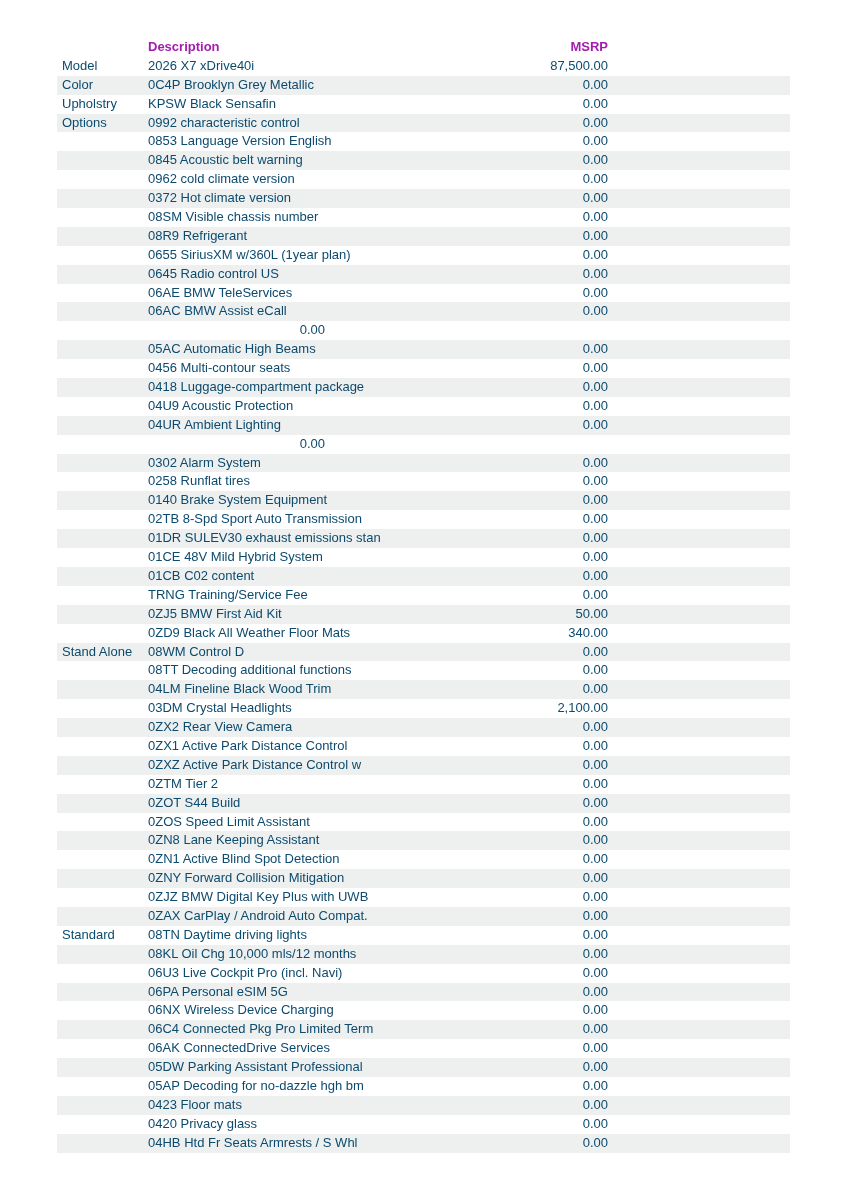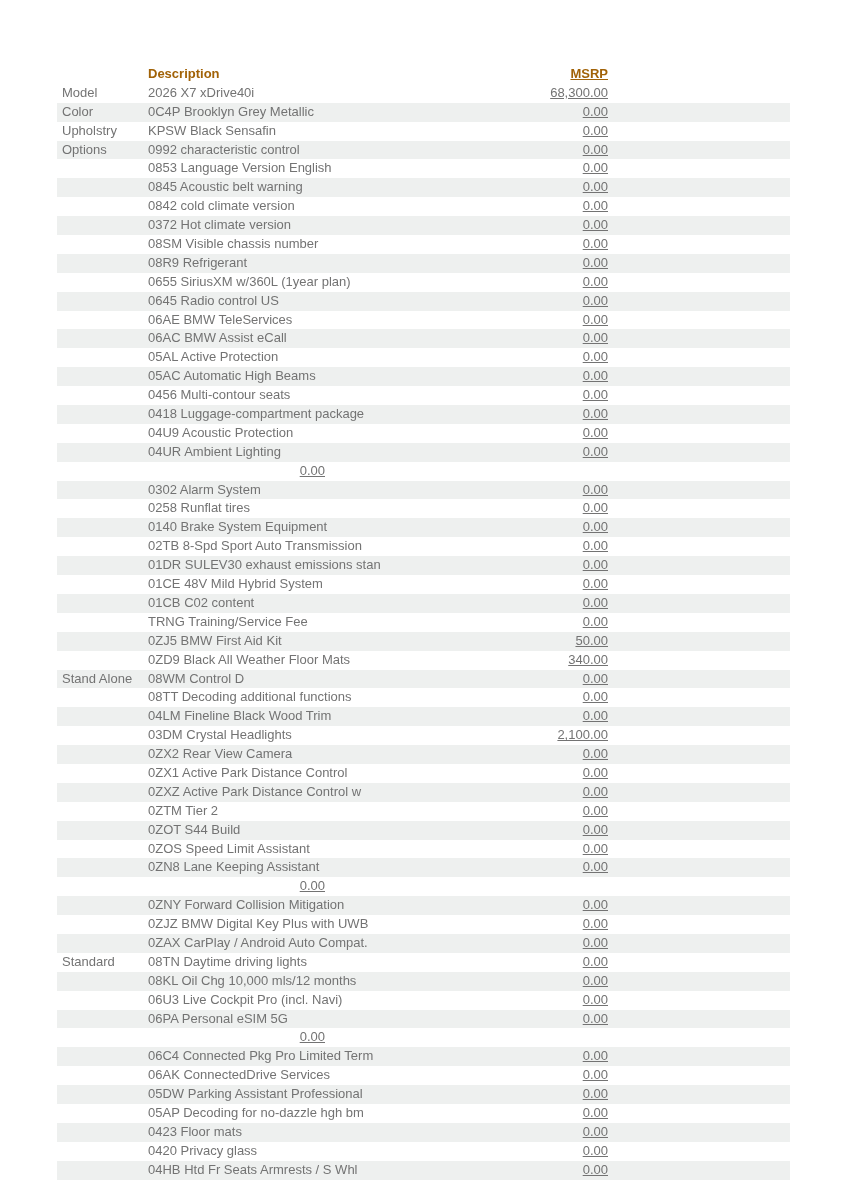--- a/index.html
+++ b/index.html
@@ -18,67 +18,65 @@
     position: absolute;
     left: 57px;
     top: 38px;
     width: 733px;
   }
   .row {
     display: flex;
     height: 18.9px;
     line-height: 18.9px;
     font-size: 13px;
-    color: #737373;
+    color: #0c4a6e;
     white-space: nowrap;
   }
   .header-row {
     font-weight: bold;
-    color: #a16207;
-    margin-top: 27px;
+    color: #a21caf;
   }
   #rows .row:nth-child(even) {
     background: #eef0ef;
   }
   .col { overflow: hidden; }
   .col.cat {
     width: 91px;
     padding-left: 5px;
     box-sizing: border-box;
     flex: 0 0 auto;
   }
   .col.desc {
     width: 283px;
     flex: 0 0 auto;
   }
   .col.msrp {
     width: 177px;
     text-align: right;
     flex: 0 0 auto;
-    text-decoration: underline;
   }
   .col.fill {
     flex: 1 1 auto;
   }
 </style>
 </head>
 <body>
 
 <div class="price-table">
   <div class="row header-row">
     <div class="col cat"></div>
     <div class="col desc">Description</div>
     <div class="col msrp">MSRP</div>
     <div class="col fill"></div>
   </div>
   <div id="rows">
   <div class="row">
     <div class="col cat">Model</div>
     <div class="col desc">2026 X7 xDrive40i</div>
-    <div class="col msrp">68,300.00</div>
+    <div class="col msrp">87,500.00</div>
     <div class="col fill"></div>
   </div>
 
   <div class="row">
     <div class="col cat">Color</div>
     <div class="col desc">0C4P Brooklyn Grey Metallic</div>
     <div class="col msrp">0.00</div>
     <div class="col fill"></div>
   </div>
 
@@ -105,21 +103,21 @@
 
   <div class="row">
     <div class="col cat"></div>
     <div class="col desc">0845 Acoustic belt warning</div>
     <div class="col msrp">0.00</div>
     <div class="col fill"></div>
   </div>
 
   <div class="row">
     <div class="col cat"></div>
-    <div class="col desc">0842 cold climate version</div>
+    <div class="col desc">0962 cold climate version</div>
     <div class="col msrp">0.00</div>
     <div class="col fill"></div>
   </div>
 
   <div class="row">
     <div class="col cat"></div>
     <div class="col desc">0372 Hot climate version</div>
     <div class="col msrp">0.00</div>
     <div class="col fill"></div>
   </div>
@@ -161,21 +159,20 @@
 
   <div class="row">
     <div class="col cat"></div>
     <div class="col desc">06AC BMW Assist eCall</div>
     <div class="col msrp">0.00</div>
     <div class="col fill"></div>
   </div>
 
   <div class="row">
     <div class="col cat"></div>
-    <div class="col desc">05AL Active Protection</div>
     <div class="col msrp">0.00</div>
     <div class="col fill"></div>
   </div>
 
   <div class="row">
     <div class="col cat"></div>
     <div class="col desc">05AC Automatic High Beams</div>
     <div class="col msrp">0.00</div>
     <div class="col fill"></div>
   </div>
@@ -356,20 +353,21 @@
 
   <div class="row">
     <div class="col cat"></div>
     <div class="col desc">0ZN8 Lane Keeping Assistant</div>
     <div class="col msrp">0.00</div>
     <div class="col fill"></div>
   </div>
 
   <div class="row">
     <div class="col cat"></div>
+    <div class="col desc">0ZN1 Active Blind Spot Detection</div>
     <div class="col msrp">0.00</div>
     <div class="col fill"></div>
   </div>
 
   <div class="row">
     <div class="col cat"></div>
     <div class="col desc">0ZNY Forward Collision Mitigation</div>
     <div class="col msrp">0.00</div>
     <div class="col fill"></div>
   </div>
@@ -411,20 +409,21 @@
 
   <div class="row">
     <div class="col cat"></div>
     <div class="col desc">06PA Personal eSIM 5G</div>
     <div class="col msrp">0.00</div>
     <div class="col fill"></div>
   </div>
 
   <div class="row">
     <div class="col cat"></div>
+    <div class="col desc">06NX Wireless Device Charging</div>
     <div class="col msrp">0.00</div>
     <div class="col fill"></div>
   </div>
 
   <div class="row">
     <div class="col cat"></div>
     <div class="col desc">06C4 Connected Pkg Pro Limited Term</div>
     <div class="col msrp">0.00</div>
     <div class="col fill"></div>
   </div>

